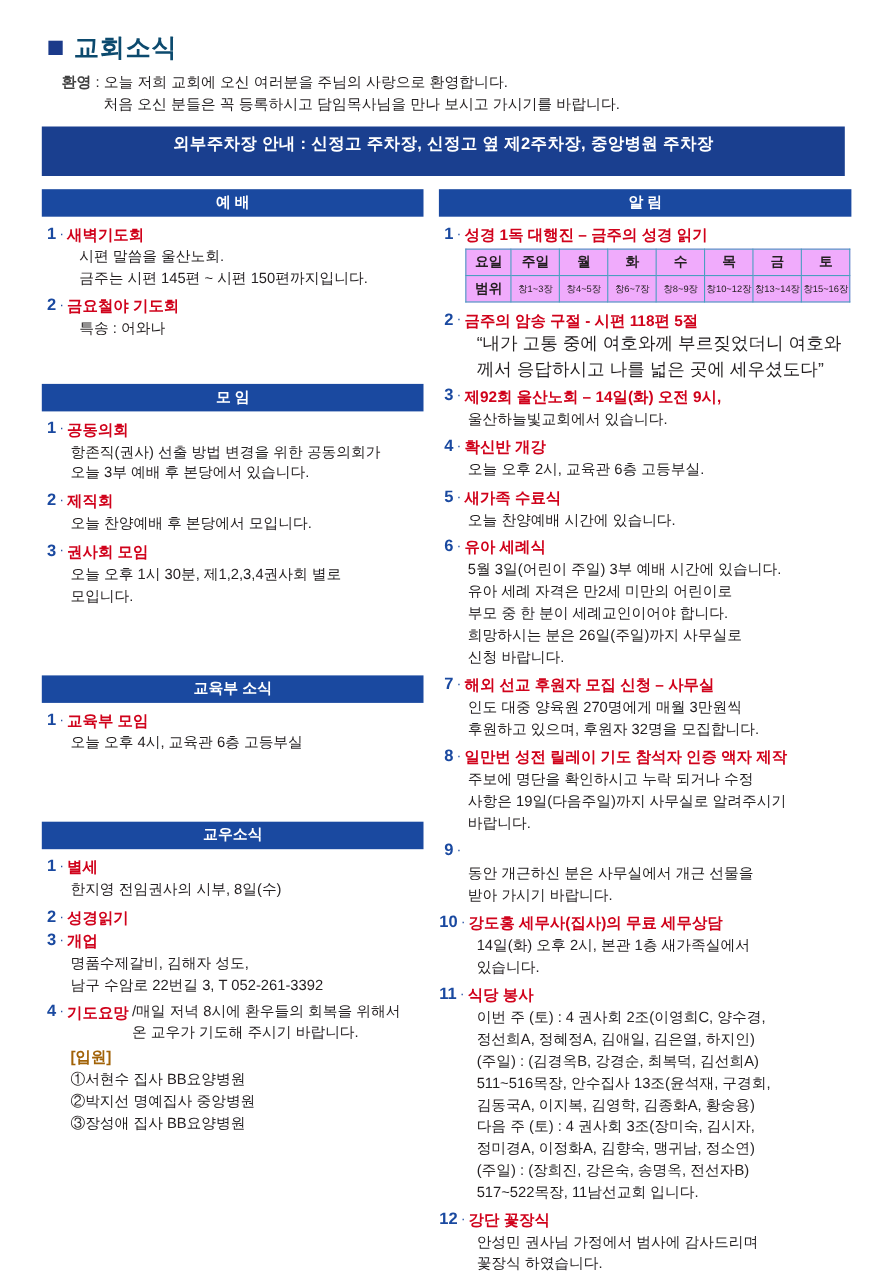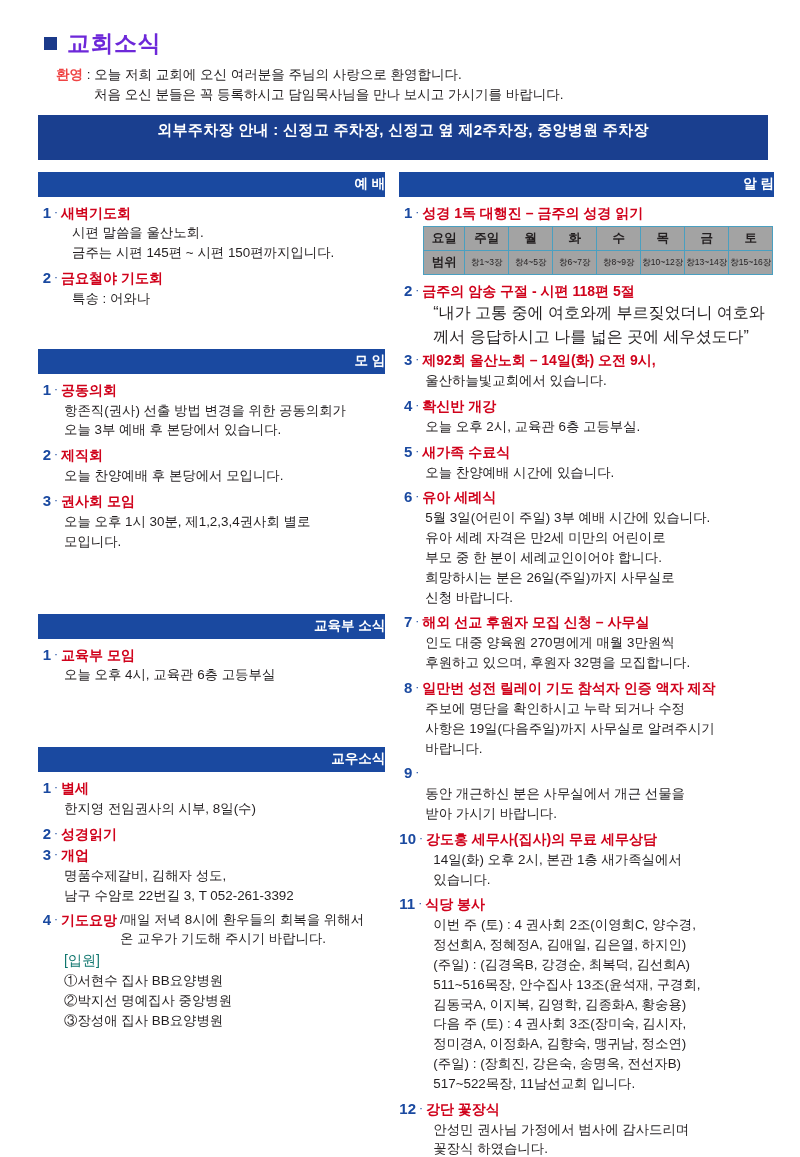--- a/index.html
+++ b/index.html
@@ -11,24 +11,24 @@
     font-family: "Liberation Sans", sans-serif;
     color: #231f20;
     position: relative;
     overflow: hidden;
   }
   .page { position: relative; width: 800px; height: 1157px; padding: 22px 26px 0 26px; }
 
   
   .title-row { display: flex; align-items: center; gap: 10px; margin: 6px 0 6px 18px; }
   .title-bullet { width: 13px; height: 13px; background: #1b3a8a; display:inline-block; }
-  .title-text { color: #6d28d9; font-size: 23px; font-weight: bold; letter-spacing: 0.5px; }
+  .title-text { color: #0c4a6e; font-size: 23px; font-weight: bold; letter-spacing: 0.5px; }
 
   .welcome-block { margin: 0 0 9px 30px; font-size: 13.5px; line-height: 1.5; }
-  .welcome-label { color: #ef4444; font-weight: bold; }
+  .welcome-label { color: #404040; font-weight: bold; }
   .welcome-line2 { margin-left: 38px; display:block; }
 
   .parking-bar {
     background: #1a3f8f;
     color: #ffffff;
     font-weight: bold;
     font-size: 15px;
     text-align: center;
     padding: 6px 0 20px 0;
     margin: 0 6px 12px 12px;
@@ -39,39 +39,39 @@
   .columns { display: flex; gap: 14px; padding-left: 12px; }
   .col-left { width: 355px; }
   .col-right { width: 383px; }
 
   .sec-head {
     background: #1a49a0;
     color: #fff;
     font-weight: bold;
     font-size: 13.5px;
     padding: 3px 0 4px 0;
-    text-align: right;
+    text-align: center;
     width: 100%;
     margin-bottom: 7px;
   }
   .item { margin-bottom: 2px; }
   .item-head { display: flex; align-items: flex-start; gap: 3px; }
   .num { color: #1a49a0; font-weight: bold; font-size: 15px; line-height: 1.25; min-width: 13px; text-align: right;}
   .dot { color: #1a49a0; font-size: 12px; line-height: 1.45; }
   .item-title { color: #d0021b; font-weight: bold; font-size: 14px; line-height: 1.35; }
   .item-body { font-size: 13.4px; line-height: 1.48; margin: 1px 0 6px 26px; }
   .item-body.indent-more { margin-left: 34px; }
   .gap-md { height: 22px; }
   .gap-lg { height: 34px; }
 
   
   .bible-table {
     border-collapse: collapse;
     margin: 4px 0 7px 24px;
-    background: #a3a3a3;
+    background: #f0abfc;
   }
   .bible-table td {
     border: 1px solid #4a9fc0;
     text-align: center;
     padding: 3px 0;
     font-size: 12.5px;
   }
   .bible-table td.h { font-weight: bold; width: 41px; font-size: 12.5px; }
   .bible-table td.label { font-weight: bold; width: 41px; }
   .bible-table td.rng { font-size: 8.5px; width: 44px; color:#231f20; }
@@ -201,21 +201,21 @@
           <div class="item-head">
             <span class="num">4</span>
             <span class="dot">·</span>
             <span class="item-title">기도요망</span>
             <span style="font-size:13.4px;line-height:1.4;white-space:pre-line">/매일 저녁 8시에 환우들의 회복을 위해서
           온 교우가 기도해 주시기 바랍니다.</span>
           </div>
         </div>
         <div class="item">
           <div class="item-head" style="margin-left:26px;">
-            <span class="item-title" style="color:#0f766e;font-weight:normal;">[입원]</span>
+            <span class="item-title" style="color:#a16207;font-weight:bold;">[입원]</span>
           </div>
           <div class="item-body" style="white-space:pre-line">①서현수 집사 BB요양병원
 ②박지선 명예집사 중앙병원
 ③장성애 집사 BB요양병원</div>
         </div>
       </div>
 
     </div>
 
     <div class="col-right">

